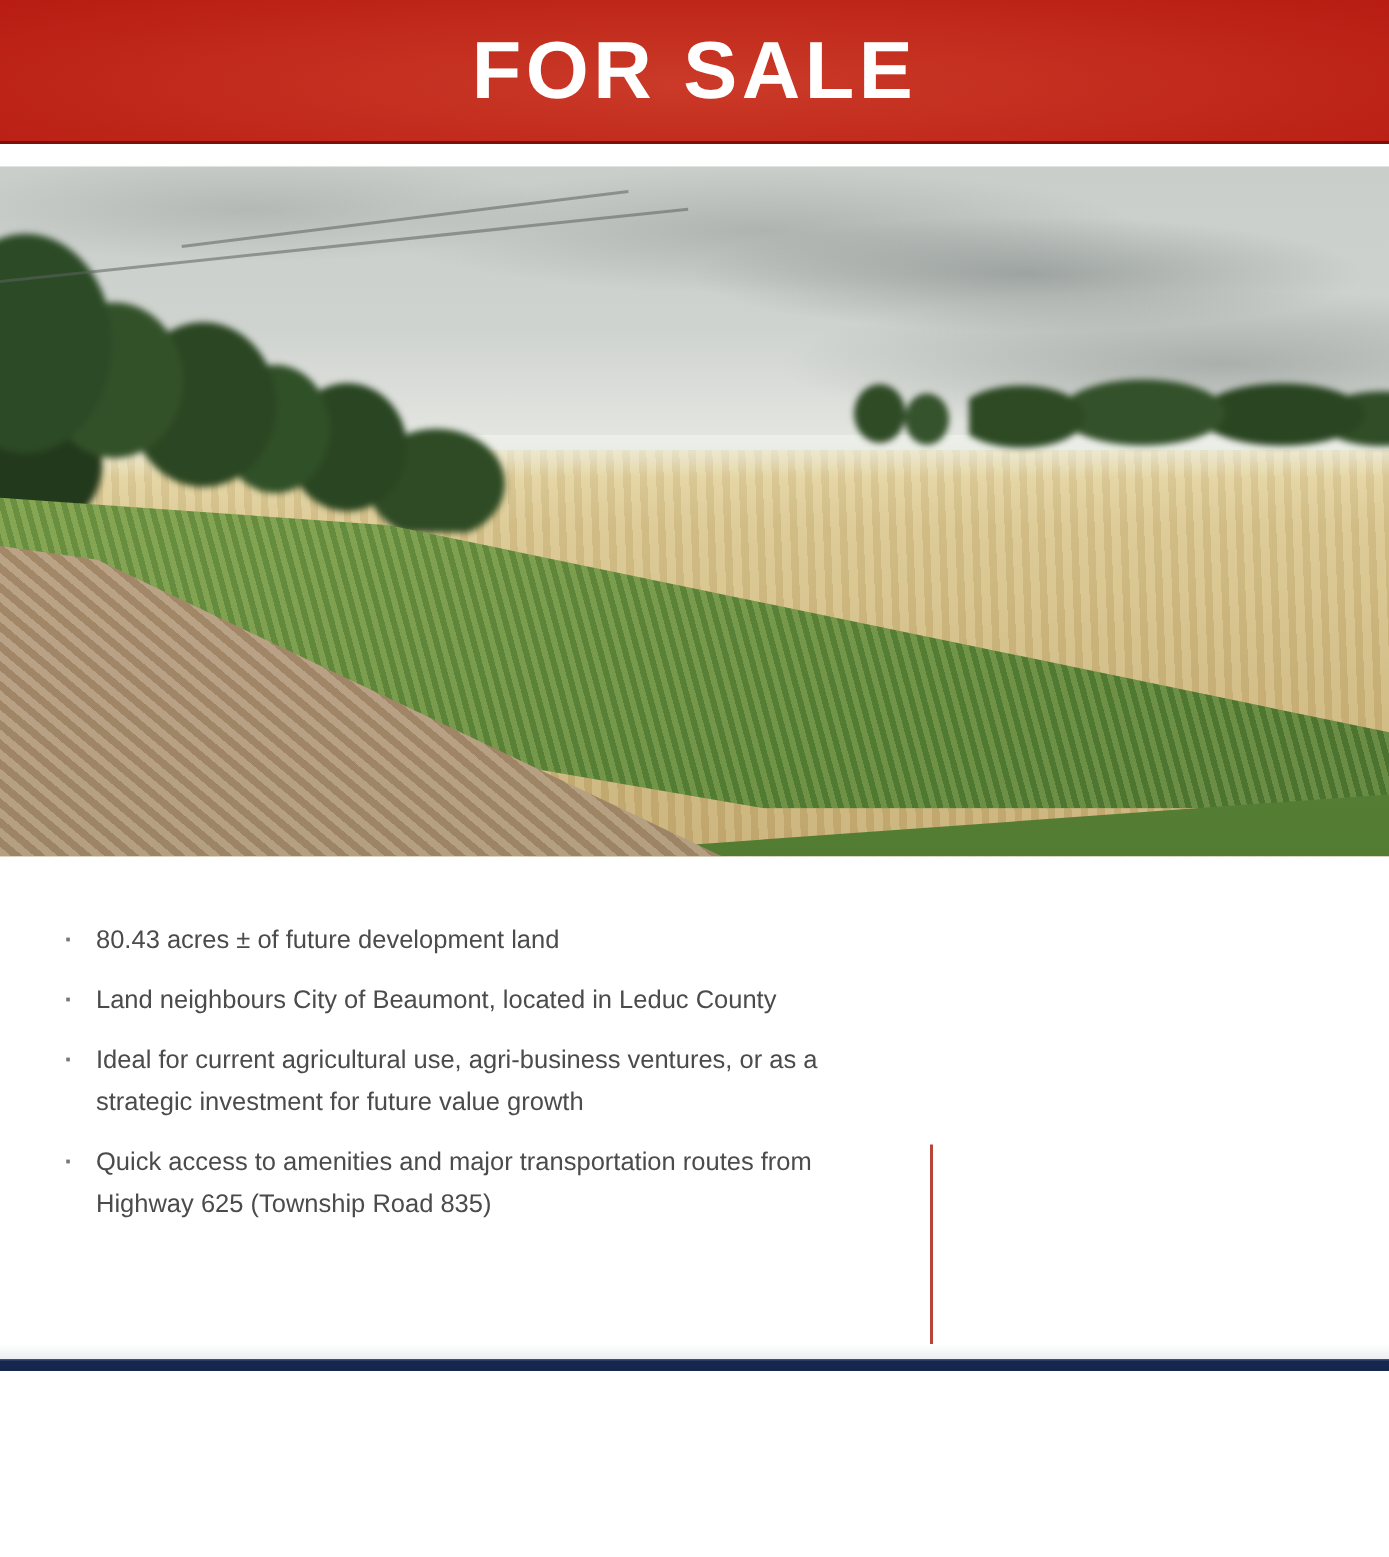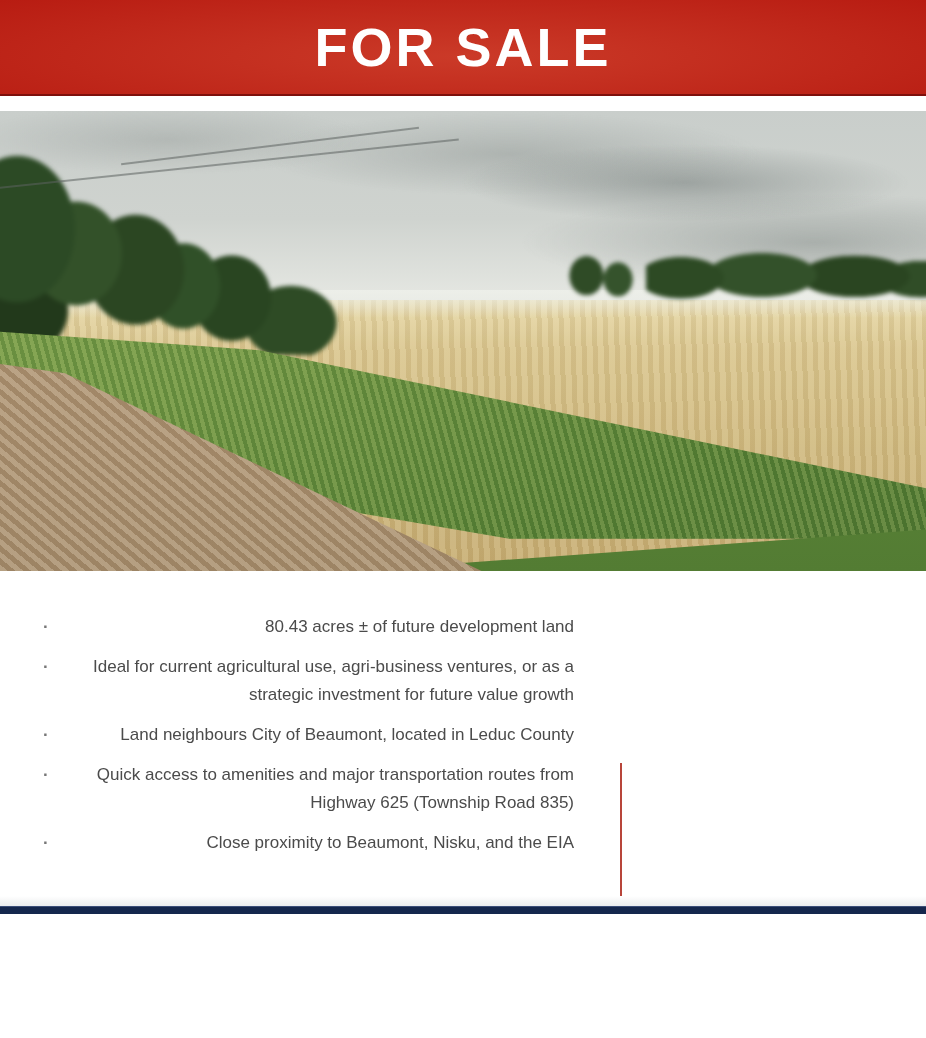--- a/index.html
+++ b/index.html
@@ -128,21 +128,21 @@
     background:linear-gradient(to bottom, #6a9040, #537c33);
     clip-path:polygon(38% 100%, 100% 91%, 100% 100%);
   }
 
   
   .highlights { position:relative; padding:20px 0 0 14px; }
   .highlights h3 {
     color:#c0322c; font-size:27px; font-weight:bold; letter-spacing:0.5px;
   }
   .highlights ul {
-    list-style:none; margin:22px 0 4px 50px; width:510px;text-align:right;
+    list-style:none; margin:22px 0 4px 50px; width:510px;
   }
   .highlights li {
     position:relative; color:#4b4b4b; font-size:17px; line-height:28px;
     margin-bottom:12px; padding-left:0;
   }
   .highlights li::before {
     content:"·"; position:absolute; left:-21px; top:0;
     color:#777777; font-weight:bold;
   }
 
@@ -185,24 +185,23 @@
     <div class="trees trees-mid"></div>
     <div class="trees trees-right"></div>
     <div class="grass"></div>
     <div class="grass-bottom"></div>
     <div class="road"></div>
   </div>
 
   <div class="highlights">
     <ul>
       <li>80.43 acres ± of future development land</li>
+      <li>Land neighbours City of Beaumont, located in Leduc County</li>
       <li>Ideal for current agricultural use, agri-business ventures, or as a strategic investment for future value growth</li>
-      <li>Land neighbours City of Beaumont, located in Leduc County</li>
       <li>Quick access to amenities and major transportation routes from Highway 625 (Township Road 835)</li>
-      <li>Close proximity to Beaumont, Nisku, and the EIA</li>
     </ul>
   </div>
 
   <div class="red-divider"></div>
 
   <div class="footer-light"></div>
   <div class="footer-bar"></div>
 
 </div>
 

